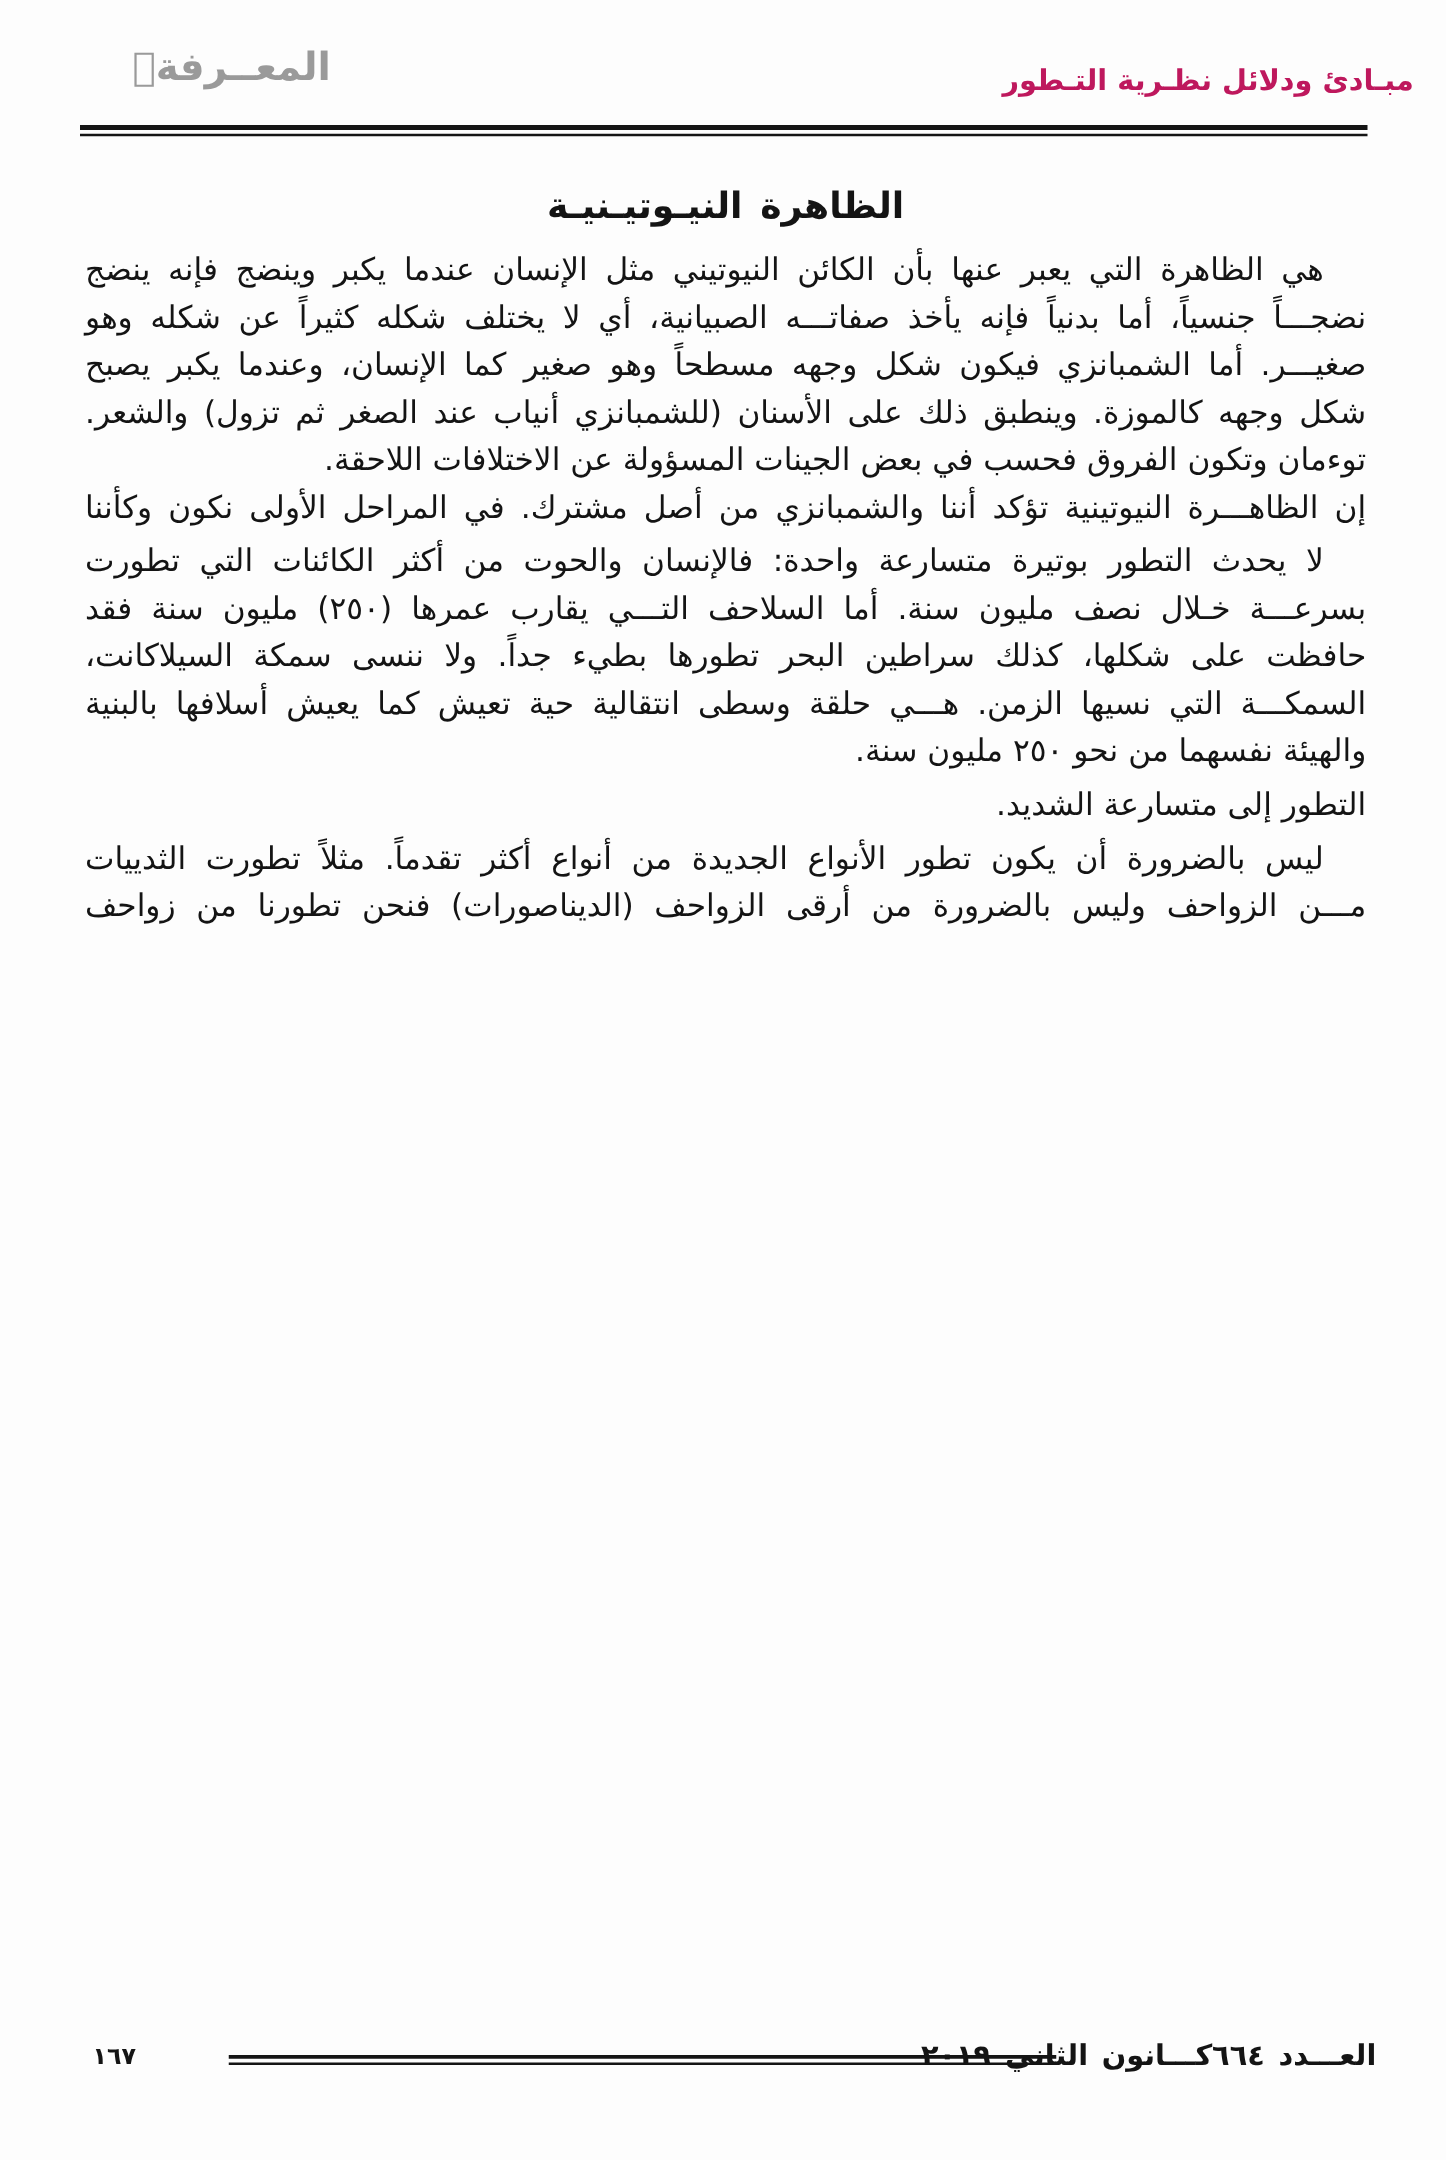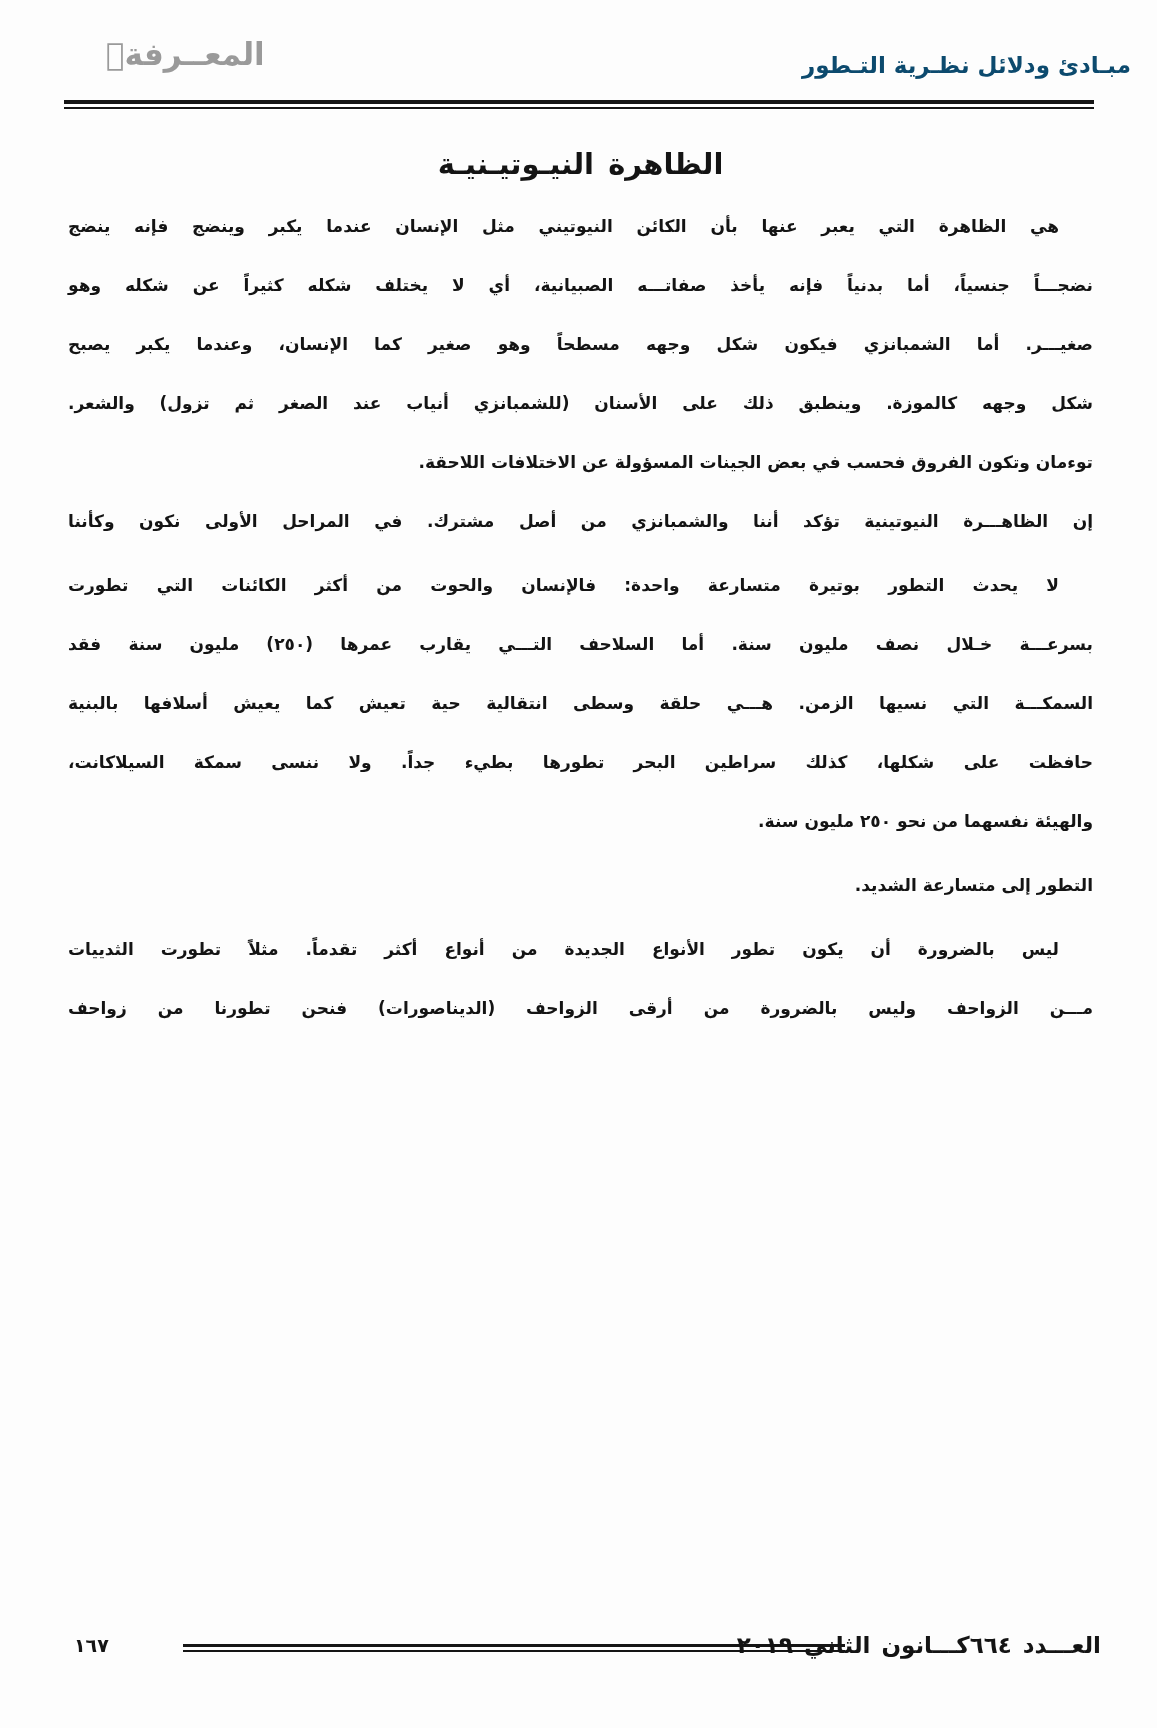--- a/index.html
+++ b/index.html
@@ -18,35 +18,35 @@
   .header {
     position:absolute; top:36px; left:62px; right:26px;
     display:flex; flex-direction:row; justify-content:space-between; align-items:flex-start;
   }
   .logo {
     font-size:31px; font-weight:bold; color:#9a9a9a;
     letter-spacing:1px;
     margin-left:44px;
   }
   .running-title {
-    font-size:23px; font-weight:bold; color:#0c4a6e; margin-top:16px;
+    font-size:23px; font-weight:bold; color:#be185d; margin-top:16px;
   }
   .rule-double {
     border-top:4px solid #151515;
     border-bottom:2px solid #151515;
     height:9px;
   }
   .header-rule { position:absolute; top:100px; left:64px; width:1030px; }
   
   .content { position:absolute; top:134px; right:64px; left:68px; }
   .article-title {
     text-align:center; font-size:29px; font-weight:bold;
     margin-bottom:16px; word-spacing:4px;margin-top:13px;
   }
-  .para { font-size:17px; font-weight:bold; line-height:59px; margin-bottom:5px; }
+  .para { font-size:25px; font-weight:normal; line-height:38px; margin-bottom:5px; }
   .ln { text-align:justify; text-align-last:justify; -moz-text-align-last:justify; white-space:normal; }
   .ln-first { padding-right:34px; }
   .ln-last { text-align-last:right; -moz-text-align-last:right; }
   
   .footer-pagenum {
     position:absolute; left:74px; top:1634px;
     font-size:19px; font-weight:bold;
   }
   .footer-rule { position:absolute; left:183px; top:1644px; width:662px;
     border-top:3px solid #151515; border-bottom:2px solid #151515; height:8px; }
@@ -75,22 +75,22 @@
       <div class="ln">نضجـــاً جنسياً، أما بدنياً فإنه يأخذ صفاتـــه الصبيانية، أي لا يختلف شكله كثيراً عن شكله وهو</div>
       <div class="ln">صغيـــر. أما الشمبانزي فيكون شكل وجهه مسطحاً وهو صغير كما الإنسان، وعندما يكبر يصبح</div>
       <div class="ln">شكل وجهه كالموزة. وينطبق ذلك على الأسنان (للشمبانزي أنياب عند الصغر ثم تزول) والشعر.</div>
       <div class="ln ln-last">توءمان وتكون الفروق فحسب في بعض الجينات المسؤولة عن الاختلافات اللاحقة.</div>
       <div class="ln">إن الظاهـــرة النيوتينية تؤكد أننا والشمبانزي من أصل مشترك. في المراحل الأولى نكون وكأننا</div>
     </div>
 
     <div class="para">
       <div class="ln ln-first">لا يحدث التطور بوتيرة متسارعة واحدة: فالإنسان والحوت من أكثر الكائنات التي تطورت</div>
       <div class="ln">بسرعـــة خـلال نصف مليون سنة. أما السلاحف التـــي يقارب عمرها (٢٥٠) مليون سنة فقد</div>
+      <div class="ln">حافظت على شكلها، كذلك سراطين البحر تطورها بطيء جداً. ولا ننسى سمكة السيلاكانت،</div>
       <div class="ln">السمكـــة التي نسيها الزمن. هـــي حلقة وسطى انتقالية حية تعيش كما يعيش أسلافها بالبنية</div>
-      <div class="ln">حافظت على شكلها، كذلك سراطين البحر تطورها بطيء جداً. ولا ننسى سمكة السيلاكانت،</div>
       <div class="ln ln-last">والهيئة نفسهما من نحو ٢٥٠ مليون سنة.</div>
     </div>
 
     <div class="para">
       <div class="ln ln-last">التطور إلى متسارعة الشديد.</div>
     </div>
 
     <div class="para">
       <div class="ln ln-first">ليس بالضرورة أن يكون تطور الأنواع الجديدة من أنواع أكثر تقدماً. مثلاً تطورت الثدييات</div>
       <div class="ln">مـــن الزواحف وليس بالضرورة من أرقى الزواحف (الديناصورات) فنحن تطورنا من زواحف</div>

